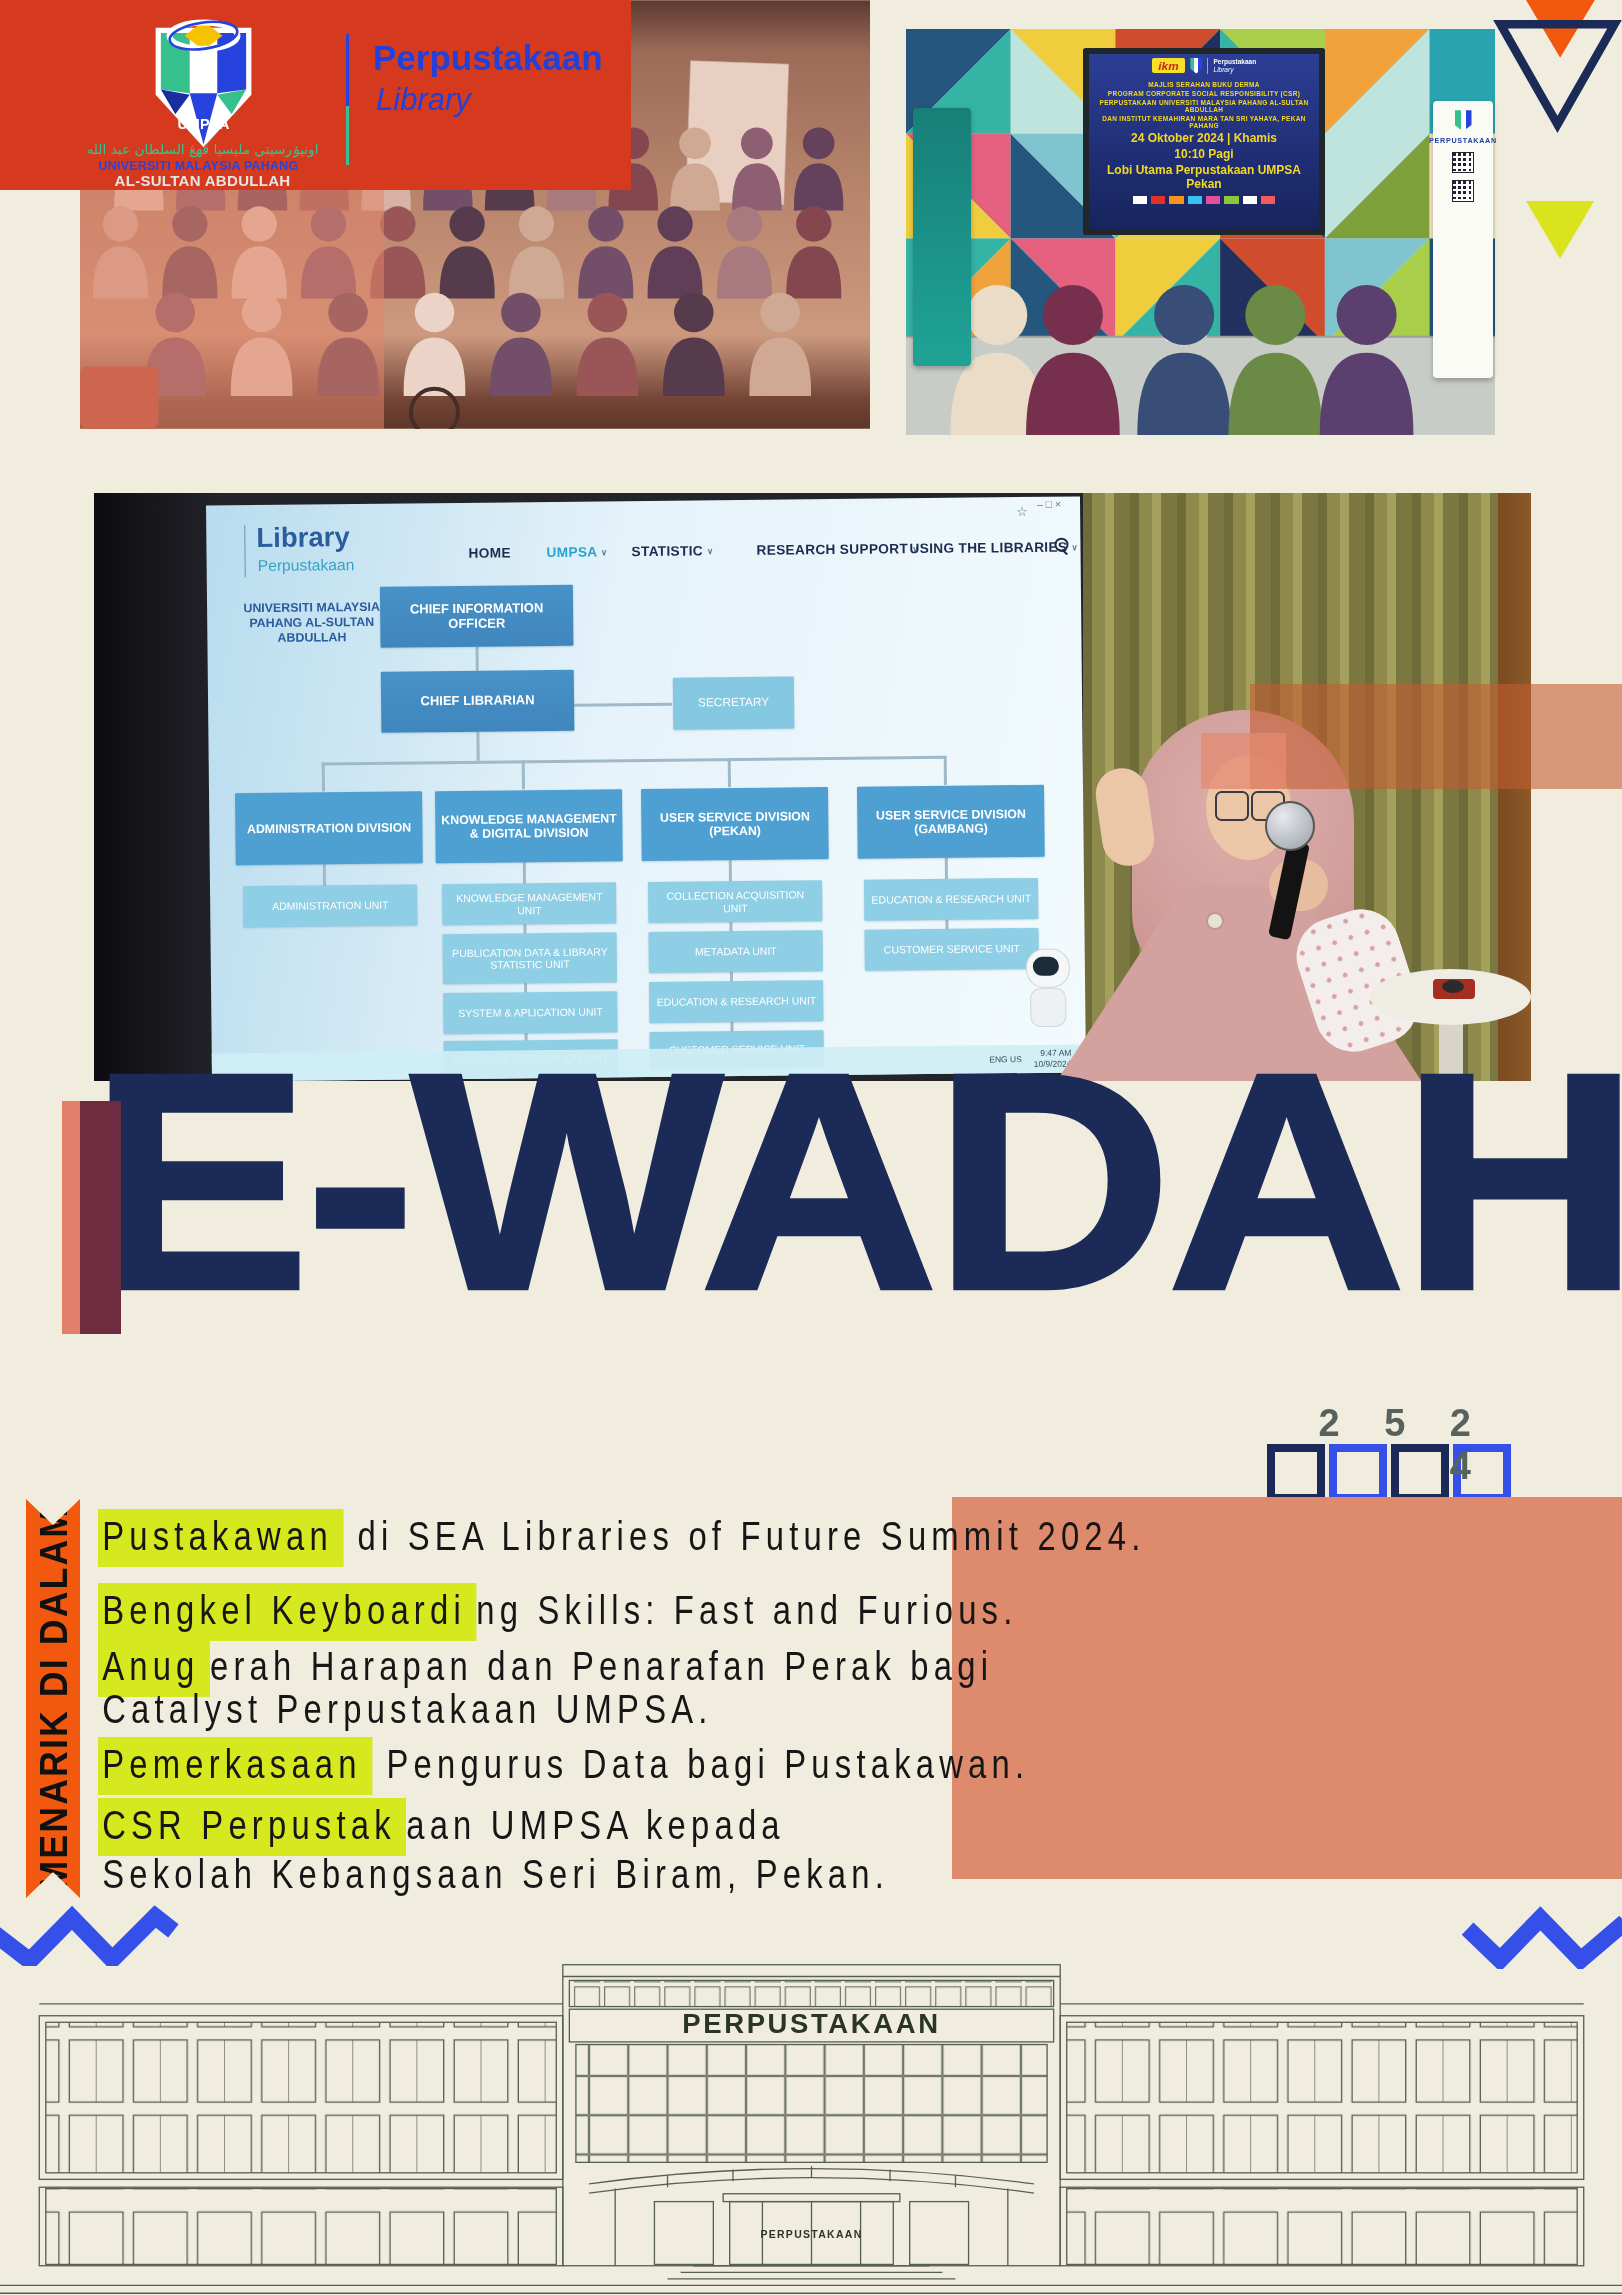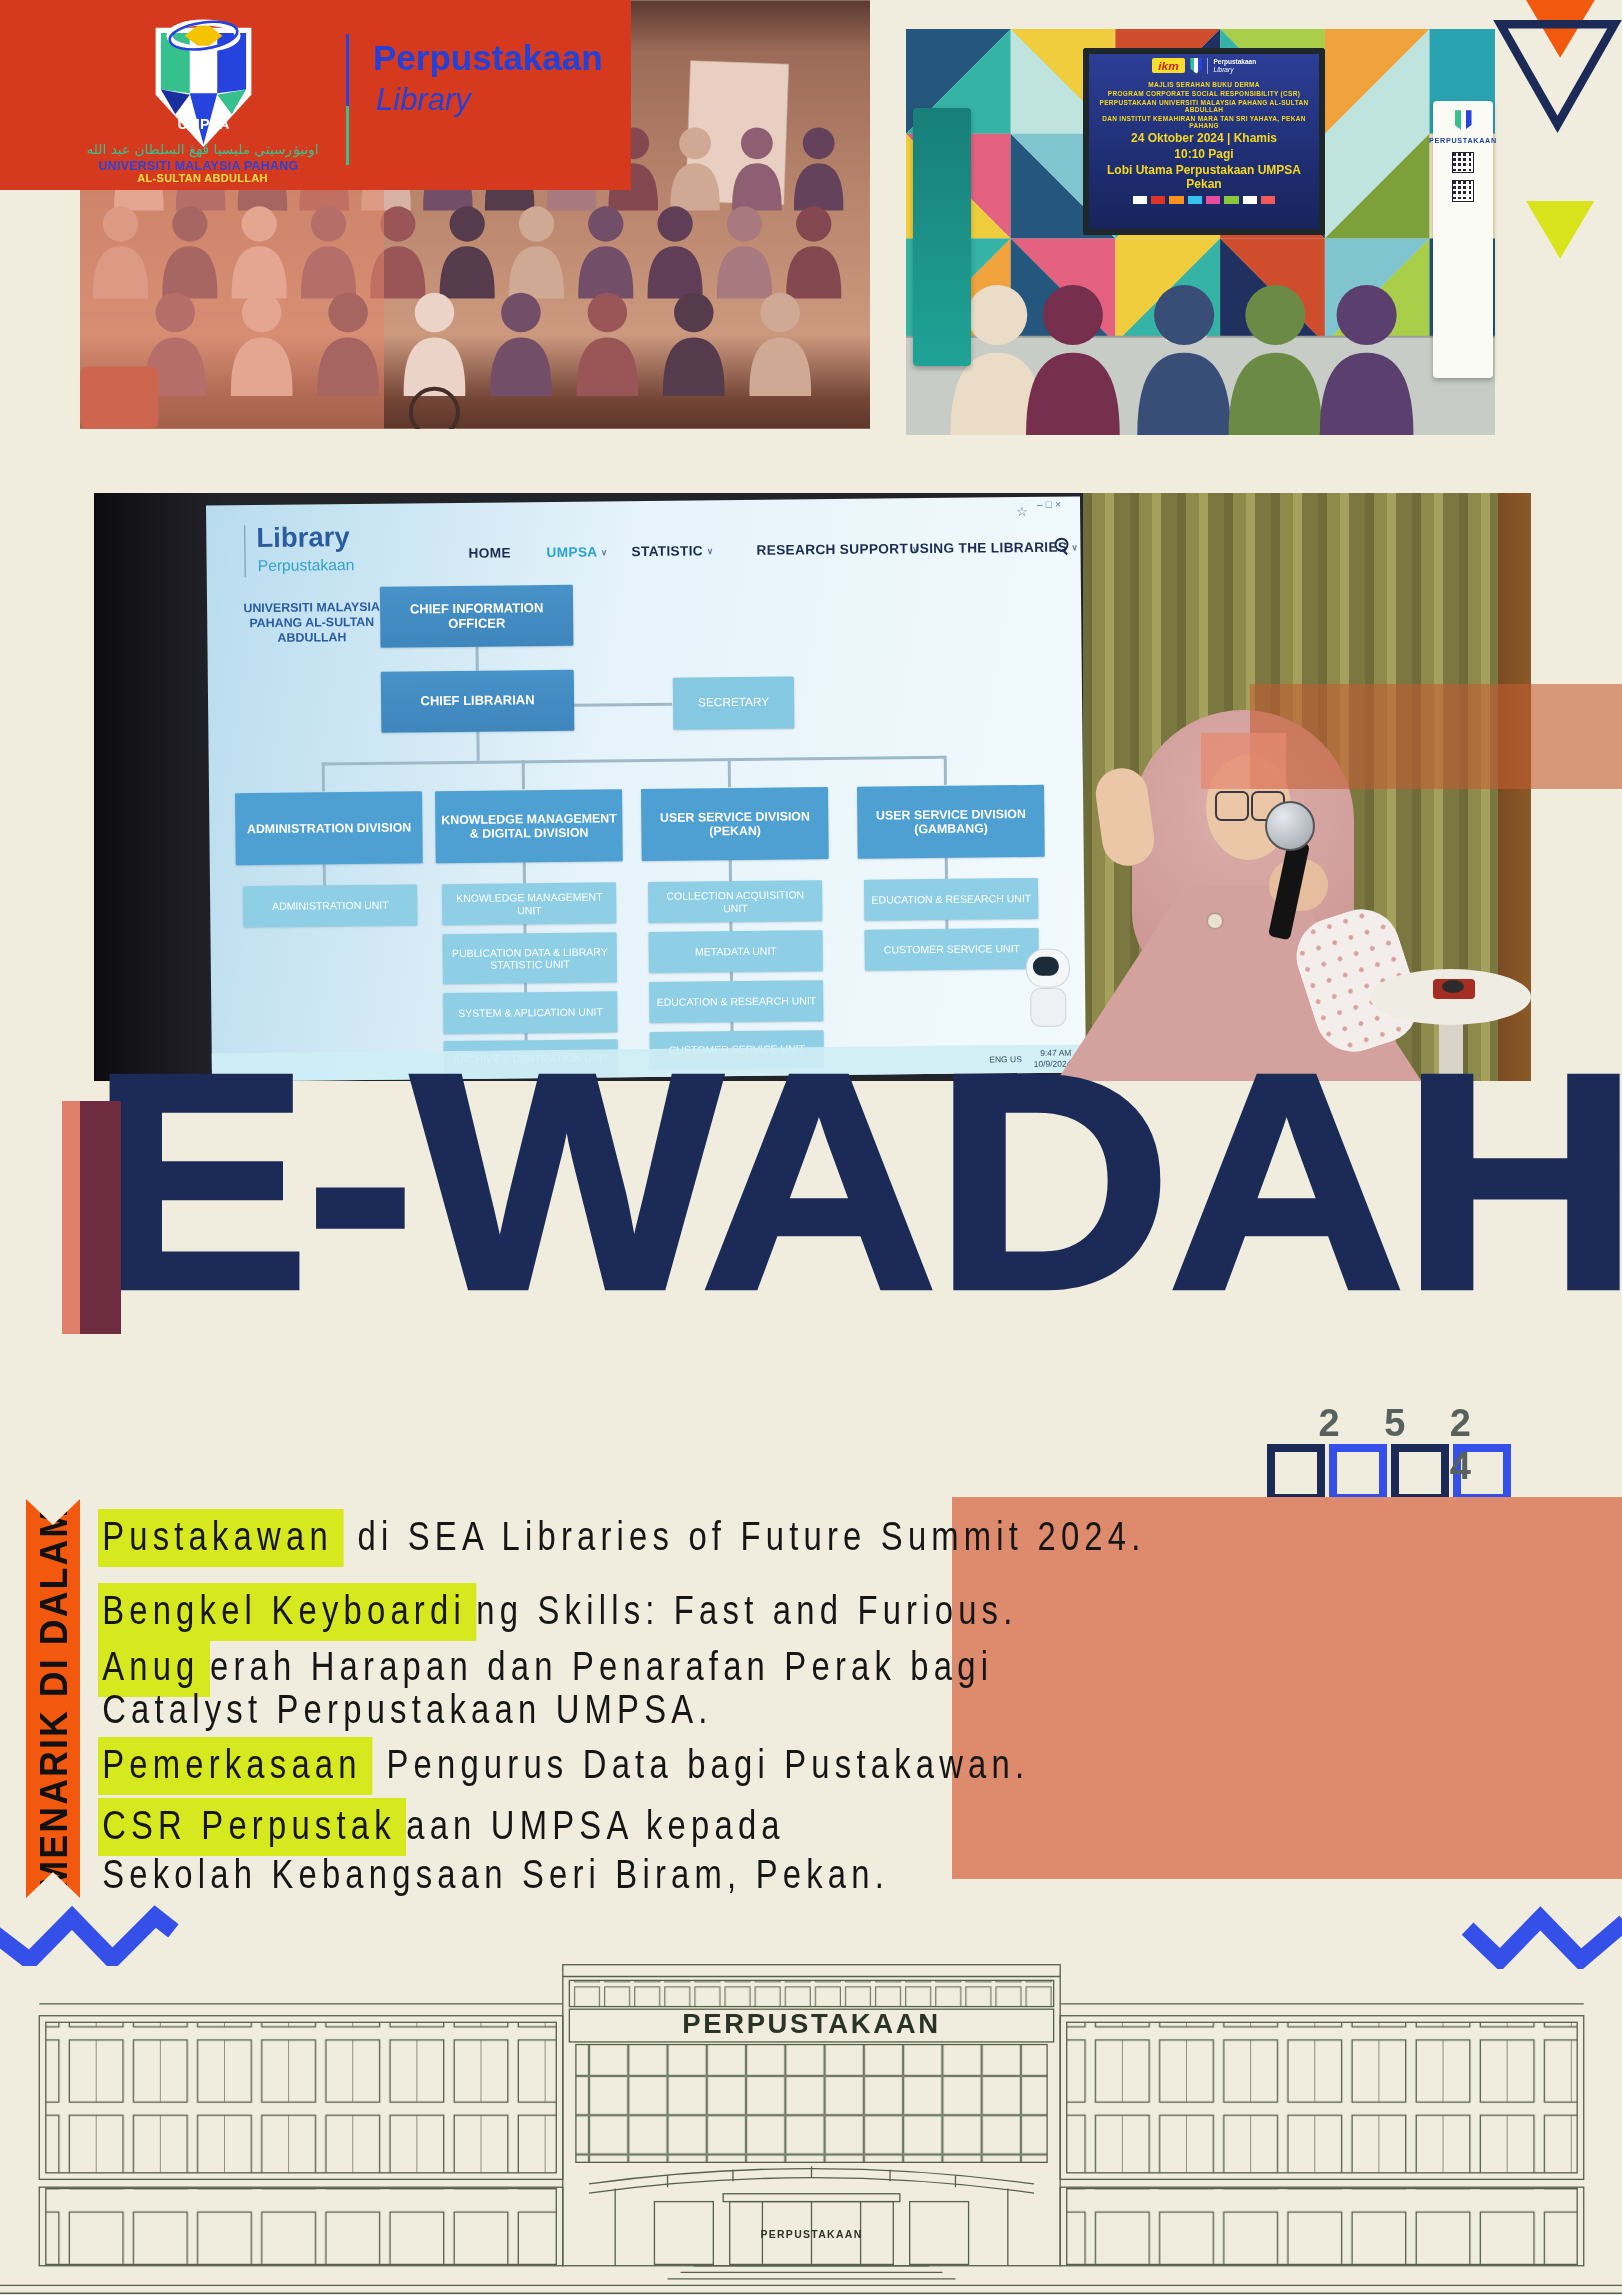--- a/index.html
+++ b/index.html
@@ -3,21 +3,21 @@
 <meta charset="utf-8">
 <style>
   html,body{margin:0;padding:0;background:#d8d5c8;}
   .page{position:relative;width:1623px;height:2295px;background:#f0edde;overflow:hidden;
         font-family:"Liberation Sans",sans-serif;}
   .abs{position:absolute;}
   
   .redband{left:0;top:0;width:631px;height:190px;background:#d63a1e;z-index:30;}
   .jawi{font-family:"DejaVu Sans",sans-serif;color:#38c18f;font-size:13.7px;text-align:center;}
   .univ1{color:#2743de;font-weight:bold;font-size:12.4px;letter-spacing:0.3px;text-align:center;}
-  .univ2{color:#fde047;font-weight:bold;font-size:11px;letter-spacing:0.3px;text-align:center;}
+  .univ2{color:#e5e5e5;font-weight:bold;font-size:15px;letter-spacing:0.3px;text-align:center;}
   .divider{width:3.3px;background:linear-gradient(#2743de 0 55%,#38c18f 55% 100%);}
   .brandT{color:#2340d8;font-weight:bold;font-size:35px;}
   .brandS{color:#2340d8;font-style:italic;font-size:31px;}
   
   .photo1{left:80px;top:0;width:790px;height:429px;z-index:10;overflow:hidden;}
   .photo1 .tint{position:absolute;inset:0;background:rgba(216,112,84,.22);}
   .photo1 .tintL{position:absolute;left:0;top:190px;width:304px;height:239px;background:rgba(224,133,105,.55);}
   .photo2{left:906px;top:29.4px;width:589px;height:406px;z-index:10;overflow:hidden;}
   .tv{left:1083px;top:48px;width:230px;height:175px;z-index:12;background:linear-gradient(#2c3e96,#17245c);
       border:6.5px solid #20272b;border-radius:2.6px;color:#f5d91e;overflow:hidden;}

